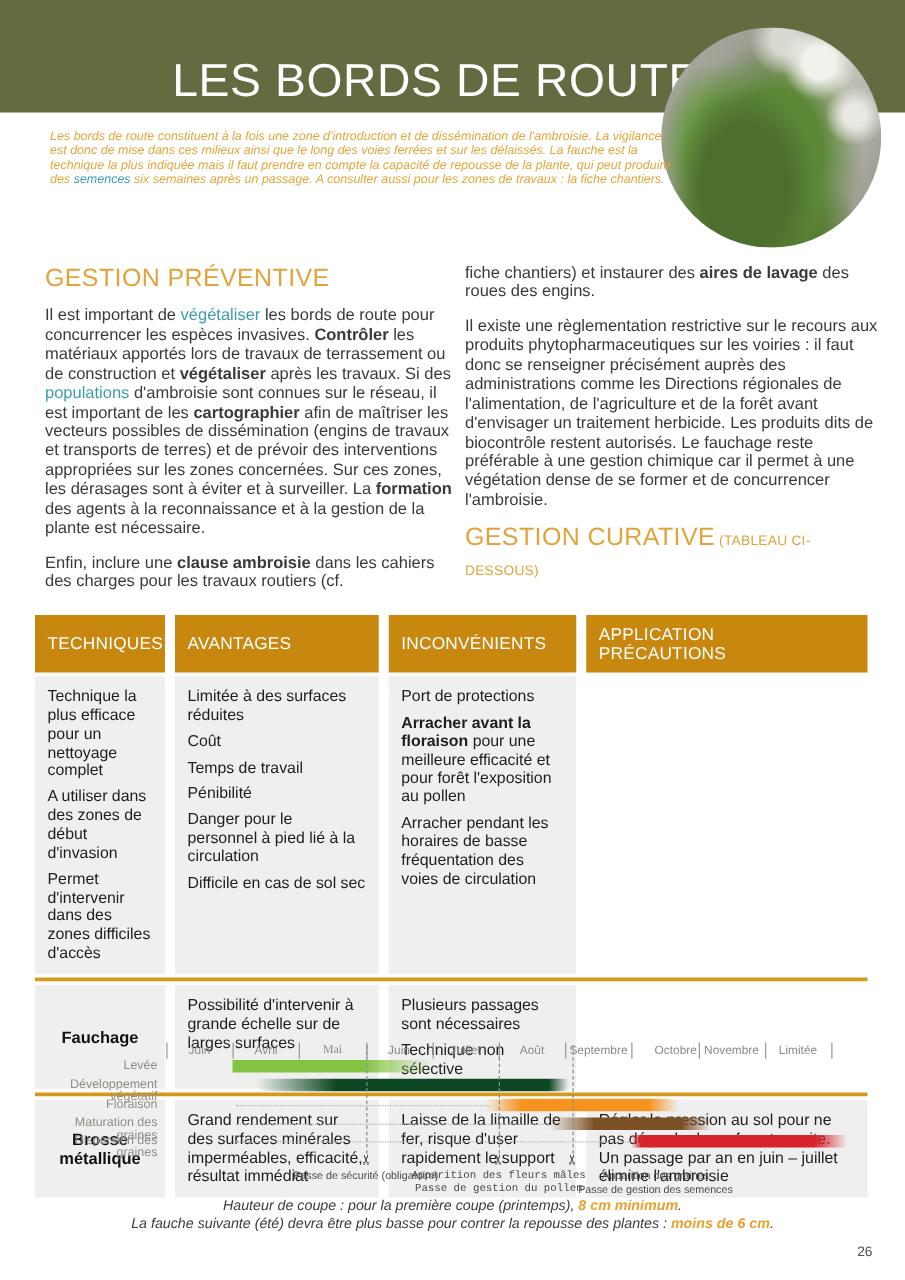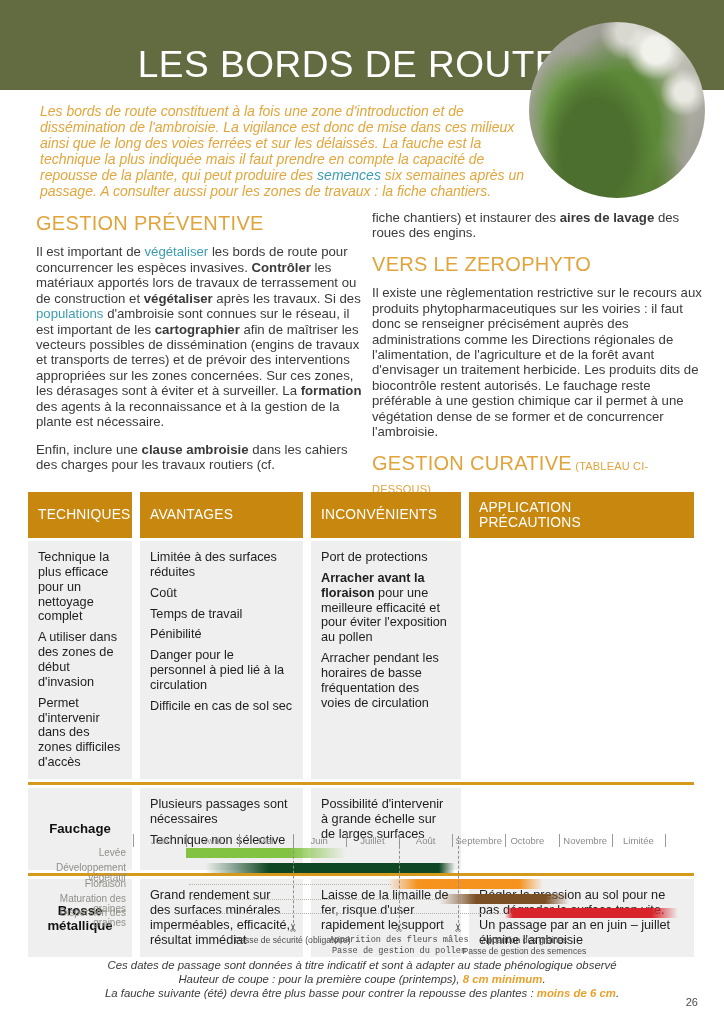--- a/index.html
+++ b/index.html
@@ -15,21 +15,21 @@
           radial-gradient(circle at 72% 16%, #f2f2ec 0 13px, rgba(242,242,236,0) 30px),
           radial-gradient(circle at 88% 40%, #e9e8e2 0 9px, rgba(233,232,226,0) 24px),
           radial-gradient(circle at 56% 6%, #d8d7d0 0 11px, rgba(216,215,208,0) 28px),
           radial-gradient(ellipse 58px 80px at 38% 72%, #4c6e2e 0 60%, rgba(76,110,46,0) 100%),
           radial-gradient(ellipse 70px 95px at 52% 58%, #5c8838 0 55%, rgba(92,136,56,0) 100%),
           radial-gradient(ellipse 45px 70px at 24% 55%, #6a9943 0 50%, rgba(106,153,67,0) 100%),
           radial-gradient(ellipse 80px 52px at 45% 90%, #55762f 0 60%, rgba(85,118,47,0) 100%),
           linear-gradient(125deg,#b0afa6 0%,#9a9990 35%,#c0bfb5 60%,#8e8d84 100%);}
   
   .intro{position:absolute;left:40px;top:104px;width:502px;font-style:italic;
-         color:#E2A63C;font-size:14px;line-height:1.14;}
+         color:#E2A63C;font-size:10px;line-height:1.14;}
   .intro .l{color:#3D9CB0;}
   
   .col{position:absolute;color:#3A3A3A;font-size:13.2px;line-height:1.17;}
   .col-left{left:36px;top:212px;width:326px;}
   .col-right{left:372px;top:210px;width:332px;}
   h2.gold{font-size:20px;color:#E1A43C;font-weight:400;letter-spacing:0.3px;margin:0 0 9px 0;}
   .col p{margin:0 0 12px 0;}
   .b{font-weight:700;}
   .l{color:#3D9CB0;}
   .o{color:#E8A02B;font-weight:700;}
@@ -80,21 +80,20 @@
   <div class="intro"><span>Les bords de route constituent à la fois une zone d'introduction et de dissémination de l'ambroisie. La vigilance est donc de mise dans ces milieux ainsi que le long des voies ferrées et sur les délaissés. La fauche est la technique la plus indiquée mais il faut prendre en compte la capacité de repousse de la plante, qui peut produire des </span><span class="l">semences</span><span> six semaines après un passage. A consulter aussi pour les zones de travaux : la fiche chantiers.</span></div>
 
   <div class="col col-left">
     <h2 class="gold">GESTION PRÉVENTIVE</h2>
     <p><span>Il est important de </span><span class="l">végétaliser</span><span> les bords de route pour concurrencer les espèces invasives. </span><span class="b">Contrôler</span><span> les matériaux apportés lors de travaux de terrassement ou de construction et </span><span class="b">végétaliser</span><span> après les travaux. Si des </span><span class="l">populations</span><span> d'ambroisie sont connues sur le réseau, il est important de les </span><span class="b">cartographier</span><span> afin de maîtriser les vecteurs possibles de dissémination (engins de travaux et transports de terres) et de prévoir des interventions appropriées sur les zones concernées. Sur ces zones, les dérasages sont à éviter et à surveiller. La </span><span class="b">formation</span><span> des agents à la reconnaissance et à la gestion de la plante est nécessaire.</span></p>
     <p><span>Enfin, inclure une </span><span class="b">clause ambroisie</span><span> dans les cahiers des charges pour les travaux routiers (cf.</span></p>
   </div>
 
   <div class="col col-right">
     <p><span>fiche chantiers) et instaurer des </span><span class="b">aires de lavage</span><span> des roues des engins.</span></p>
-    <h2 class="gold">VERS LE ZEROPHYTO</h2>
     <p><span>Il existe une règlementation restrictive sur le recours aux produits phytopharmaceutiques sur les voiries : il faut donc se renseigner précisément auprès des administrations comme les Directions régionales de l'alimentation, de l'agriculture et de la forêt avant d'envisager un traitement herbicide. Les produits dits de biocontrôle restent autorisés. Le fauchage reste préférable à une gestion chimique car il permet à une végétation dense de se former et de concurrencer l'ambroisie.</span></p>
     <h2 class="gold cur"><span>GESTION CURATIVE</span><span class="cur-suffix"> (TABLEAU CI-DESSOUS)</span></h2>
   </div>
 
   <div class="tbl" id="tbl">
       <div class="grid">
         <div class="hcell">TECHNIQUES</div>
         <div class="hcell">AVANTAGES</div>
         <div class="hcell">INCONVÉNIENTS</div>
         <div class="hcell">APPLICATION
@@ -109,33 +108,33 @@
         <div class="cell">
           <div class="item"><span>Limitée à des surfaces réduites</span></div>
           <div class="item"><span>Coût</span></div>
           <div class="item"><span>Temps de travail</span></div>
           <div class="item"><span>Pénibilité</span></div>
           <div class="item"><span>Danger pour le personnel à pied lié à la circulation</span></div>
           <div class="item"><span>Difficile en cas de sol sec</span></div>
         </div>
         <div class="cell">
           <div class="item"><span>Port de protections</span></div>
-          <div class="item"><span class="b">Arracher avant la floraison</span><span> pour une meilleure efficacité et pour éviter l'exposition au pollen</span></div>
+          <div class="item"><span class="b">Arracher avant la floraison</span><span> pour une meilleure efficacité et pour forêt l'exposition au pollen</span></div>
           <div class="item"><span>Arracher pendant les horaires de basse fréquentation des voies de circulation</span></div>
         </div>
       </div>
       <div class="sep"></div>
       <div class="grid row r1">
         <div class="cell tech">Fauchage</div>
         <div class="cell">
+          <div class="item"><span>Possibilité d'intervenir à grande échelle sur de larges surfaces</span></div>
+        </div>
+        <div class="cell">
           <div class="item"><span>Plusieurs passages sont nécessaires</span></div>
           <div class="item"><span>Technique non sélective</span></div>
-        </div>
-        <div class="cell">
-          <div class="item"><span>Possibilité d'intervenir à grande échelle sur de larges surfaces</span></div>
         </div>
       </div>
       <div class="sep"></div>
       <div class="grid row r2">
         <div class="cell tech">Brosse métallique</div>
         <div class="cell">
           <div class="item"><span>Grand rendement sur des surfaces minérales imperméables, efficacité, résultat immédiat</span></div>
         </div>
         <div class="cell">
           <div class="item"><span>Laisse de la limaille de fer, risque d'user rapidement le support</span></div>
@@ -153,26 +152,26 @@
       <div class="tick" style="left: 256.6px;"></div>
       <div class="tick" style="left: 309.8px;"></div>
       <div class="tick" style="left: 363px;"></div>
       <div class="tick" style="left: 416.2px;"></div>
       <div class="tick" style="left: 469.4px;"></div>
       <div class="tick" style="left: 522.6px;"></div>
       <div class="tick" style="left: 575.8px;"></div>
       <div class="tick" style="left: 629px;"></div>
       <div class="mlabel" style="left: 98px; width: 51.2px;">Juin</div>
       <div class="mlabel" style="left: 151.2px; width: 51.2px;">Avril</div>
-      <div class="mlabel" style="left: 204.4px; width: 51.2px;">Mai</div>
+      <div class="mlabel" style="left: 204.4px; width: 51.2px; font-family: Liberation Serif, serif;">Mai</div>
       <div class="mlabel" style="left: 257.6px; width: 51.2px;">Juin</div>
       <div class="mlabel" style="left: 310.8px; width: 51.2px;">Juillet</div>
       <div class="mlabel" style="left: 364px; width: 51.2px;">Août</div>
       <div class="mlabel" style="left: 417.2px; width: 51.2px;">Septembre</div>
-      <div class="mlabel" style="left: 457px; width: 51.2px; text-align: right;">Octobre</div>
+      <div class="mlabel" style="left: 479px; width: 51.2px;">Octobre</div>
       <div class="mlabel" style="left: 523.6px; width: 51.2px;">Novembre</div>
       <div class="mlabel" style="left: 576.8px; width: 51.2px;">Limitée</div>
       <div class="rlabel" style="top: 15px;">Levée</div>
       <div class="bar" style="left: 150.2px; width: 159.6px; top: 15px; background: linear-gradient(to right, rgb(130, 195, 65) 0%, rgb(130, 195, 65) 65%, rgba(130, 195, 65, 0) 100%);"></div>
       <div class="rlabel" style="top: 30px;">Développement végétatif</div>
       <div class="bar" style="left: 168.82px; width: 250.04px; top: 30px; background: linear-gradient(to right, rgba(14, 71, 35, 0) 0%, rgb(14, 71, 35) 25.5%, rgb(14, 71, 35) 93.6%, rgba(14, 71, 35, 0) 100%);"></div>
       <div class="rlabel" style="top: 46px;">Floraison</div>
       <div class="leader" style="left: 152.86px; width: 202.16px; top: 51px;"></div>
       <div class="bar" style="left: 352.36px; width: 154.28px; top: 46px; background: linear-gradient(to right, rgba(246, 146, 30, 0) 0%, rgb(246, 146, 30) 19%, rgb(246, 146, 30) 84.5%, rgba(246, 146, 30, 0) 100%);"></div>
       <div class="rlabel" style="top: 61px;">Maturation des graines</div>
@@ -194,19 +193,18 @@
       </div>
       <div class="cutline" style="left: 421.52px;"></div>
       <div class="scissors" style="left: 421.52px; top: 88px;">✂</div>
       <div class="cutlabel" style="left: 461.42px; top: 102px; margin-left: 27px;">
         <div>Apparition des graines</div>
         <div>Passe de gestion des semences</div>
       </div>
     </div>
 
   <div class="footer">
-    <div><span>Ces dates de passage sont données à titre indicatif et sont à adapter au stade phénologique observé</span></div>
     <div><span>Hauteur de coupe : pour la première coupe (printemps), </span><span class="o">8 cm minimum</span><span>.</span></div>
     <div><span>La fauche suivante (été) devra être plus basse pour contrer la repousse  des plantes : </span><span class="o">moins de 6 cm</span><span>.</span></div>
   </div>
 
   <div class="pagenum">26</div>
 </div>
 
 </body></html>

